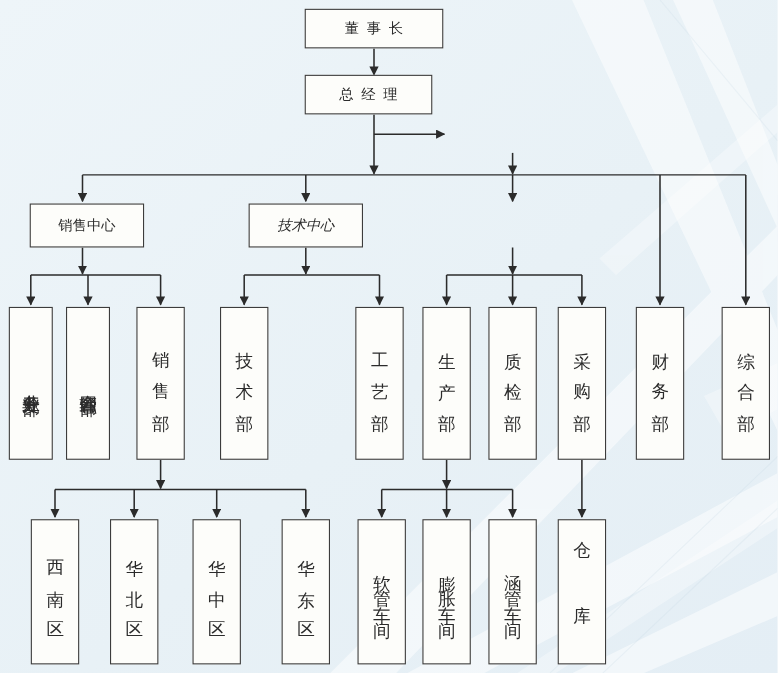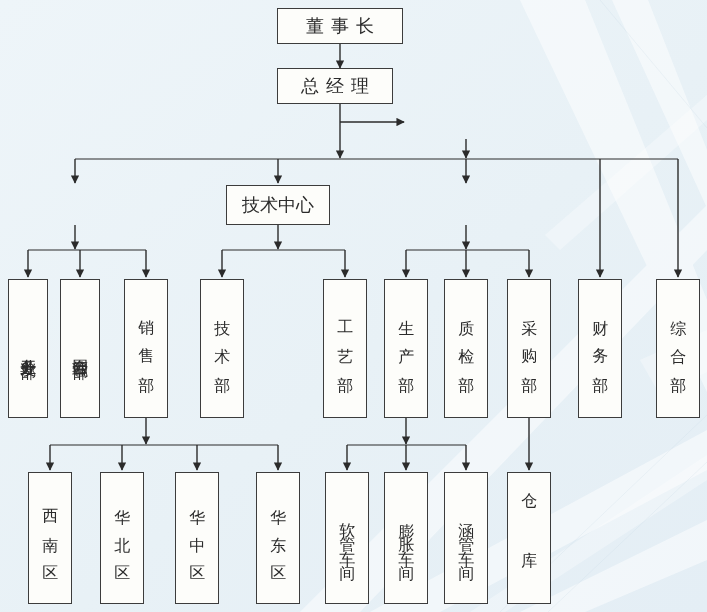--- a/index.html
+++ b/index.html
@@ -31,21 +31,21 @@
     box-sizing: border-box;
     border: 1px solid #3c3c3c;
     background: #fdfdfa;
     display: flex;
     align-items: center;
     justify-content: center;
     color: #2b2b2b;
   }
   
   .node.horiz {
-    font-size: 18px;
+    font-size: 13px;
     letter-spacing: 0px;
     white-space: nowrap;
   }
   .node.horiz.spaced {
     letter-spacing: 7px;
     text-indent: 7px;
   }
   
   .node.vert {
     font-size: 16px;
@@ -151,21 +151,22 @@
 
       <line x1="529" y1="418" x2="529" y2="470" marker-end="url(#arrow)"></line>
     </g>
   </svg>
 
   <div class="node horiz spaced" style="left:277px; top:8px; width:126px; height:36px;">董事长</div>
 
   <div class="node horiz spaced" style="left:277px; top:68px; width:116px; height:36px;">总经理</div>
 
 
-  <div class="node horiz" style="left:226px; top:185px; width:104px; height:40px;">技术中心</div>
+  <div class="node horiz" style="left:27px; top:185px; width:104px; height:40px;">销售中心</div>
+  <div class="node horiz" style="left:226px; top:185px; width:104px; height:40px;font-style:italic;">技术中心</div>
 
   <div class="node vert" style="left:8px; top:279px; width:40px; height:139px;">业务开发部</div>
   <div class="node vert" style="left:60px; top:279px; width:40px; height:139px;">合同管理部</div>
   <div class="node vert loose2" style="left:124px; top:279px; width:44px; height:139px;">销售部</div>
 
   <div class="node vert loose2" style="left:200px; top:279px; width:44px; height:139px;">技术部</div>
   <div class="node vert loose2" style="left:323px; top:279px; width:44px; height:139px;">工艺部</div>
 
   <div class="node vert loose2" style="left:384px; top:279px; width:44px; height:139px;">生产部</div>
   <div class="node vert loose2" style="left:444px; top:279px; width:44px; height:139px;">质检部</div>

